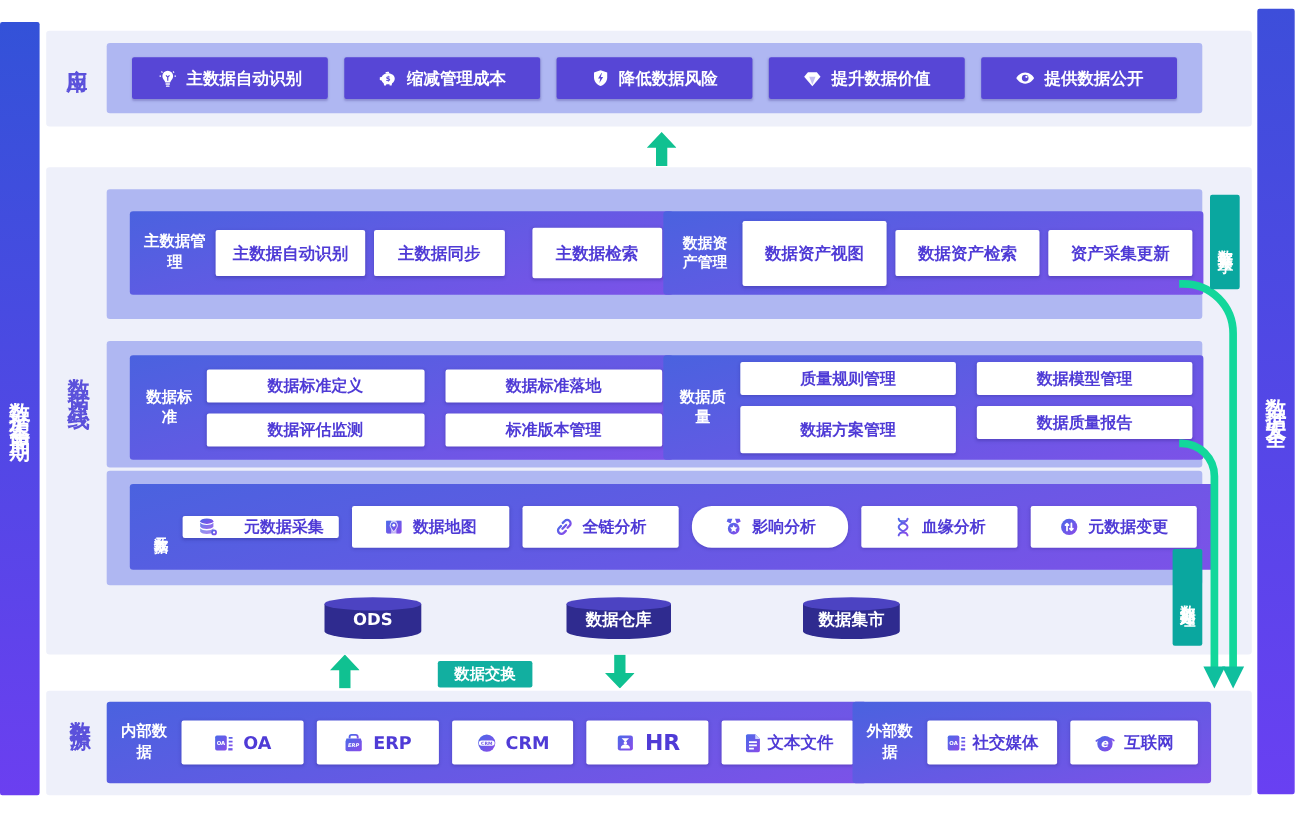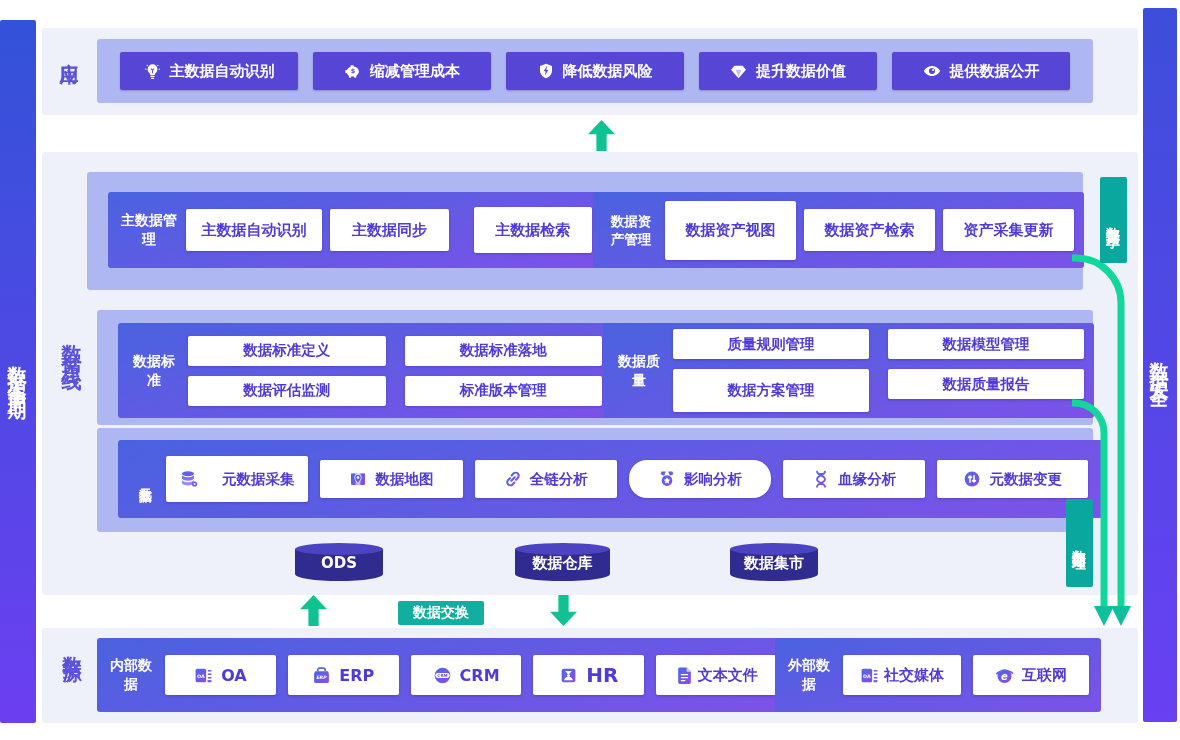--- a/index.html
+++ b/index.html
@@ -130,21 +130,21 @@
       </div>
     </div>
   </div>
 </div>
 
 <div class="blk-up" style="left:588px;top:120px;"></div>
 
 <div id="bus-section" class="section">
   <div class="plabel v" style="left:17px;top:176px;font-size:20px;letter-spacing:9px;">数据总线</div>
 
-  <div class="wrap" style="left:45px;top:20px;width:996px;height:118px;">
+  <div class="wrap" style="left:55px;top:20px;width:996px;height:118px;">
     <div class="pbox" style="left:21px;top:20px;width:472px;height:76px;padding:0 10px 0 12px;gap:8px;">
       <div class="grouplabel" style="width:58px;">主数据管理</div>
       <div class="wbtn" style="flex:1.15;height:42px;">主数据自动识别</div>
       <div class="wbtn" style="flex:1;height:42px;">主数据同步</div>
       <div class="wbtn" style="flex:1;height:46px;margin-left:17px;">主数据检索</div>
     </div>
     <div class="pbox" style="left:506px;top:20px;width:469px;height:76px;padding:0 10px 0 12px;gap:8px;">
       <div class="grouplabel" style="width:52px;font-size:13.5px;">数据资产管理</div>
       <div class="wbtn" style="flex:1;height:59px;">数据资产视图</div>
       <div class="wbtn" style="flex:1;height:42px;">数据资产检索</div>
@@ -169,21 +169,21 @@
         <div class="wbtn" style="height:30px;font-size:14.5px;">数据模型管理</div>
         <div class="wbtn" style="height:43px;font-size:14.5px;">数据方案管理</div>
         <div class="wbtn" style="height:30px;font-size:14.5px;">数据质量报告</div>
       </div>
     </div>
   </div>
 
   <div class="wrap" style="left:55px;top:276px;width:996px;height:104px;">
     <div class="pbox" style="left:21px;top:12px;width:960px;height:78px;padding:0 18px 0 10px;gap:12px;">
       <div class="grouplabel v" style="width:26px;font-size:13px;letter-spacing:1px;">元数据</div>
-      <div class="wbtn" style="flex:1;height:46px;font-size:14.5px;gap:24px;">
+      <div class="wbtn" style="flex:1;height:20px;font-size:14.5px;gap:24px;">
         <span class="ic">
             <svg width="18" height="18" viewBox="0 0 18 18">
               <ellipse cx="8" cy="3.8" rx="6" ry="2.5" fill="url(#gi)"></ellipse>
               <path fill="url(#gi)" opacity=".85" d="M2 5.3c1.2 1.3 3.4 2 6 2s4.8-.7 6-2v3.5c-1.2 1.3-3.4 2-6 2s-4.8-.7-6-2z"></path>
               <path fill="url(#gi)" opacity=".7" d="M2 10.3c1.2 1.3 3.4 2 6 2s4.8-.7 6-2v3.2c-1.2 1.3-3.4 2-6 2s-4.8-.7-6-2z"></path>
               <circle cx="14.6" cy="14" r="2.6" fill="url(#gi)"></circle>
               <circle cx="14.6" cy="14" r="1" fill="#fff"></circle>
             </svg>
           </span>
         <span>元数据采集</span>

